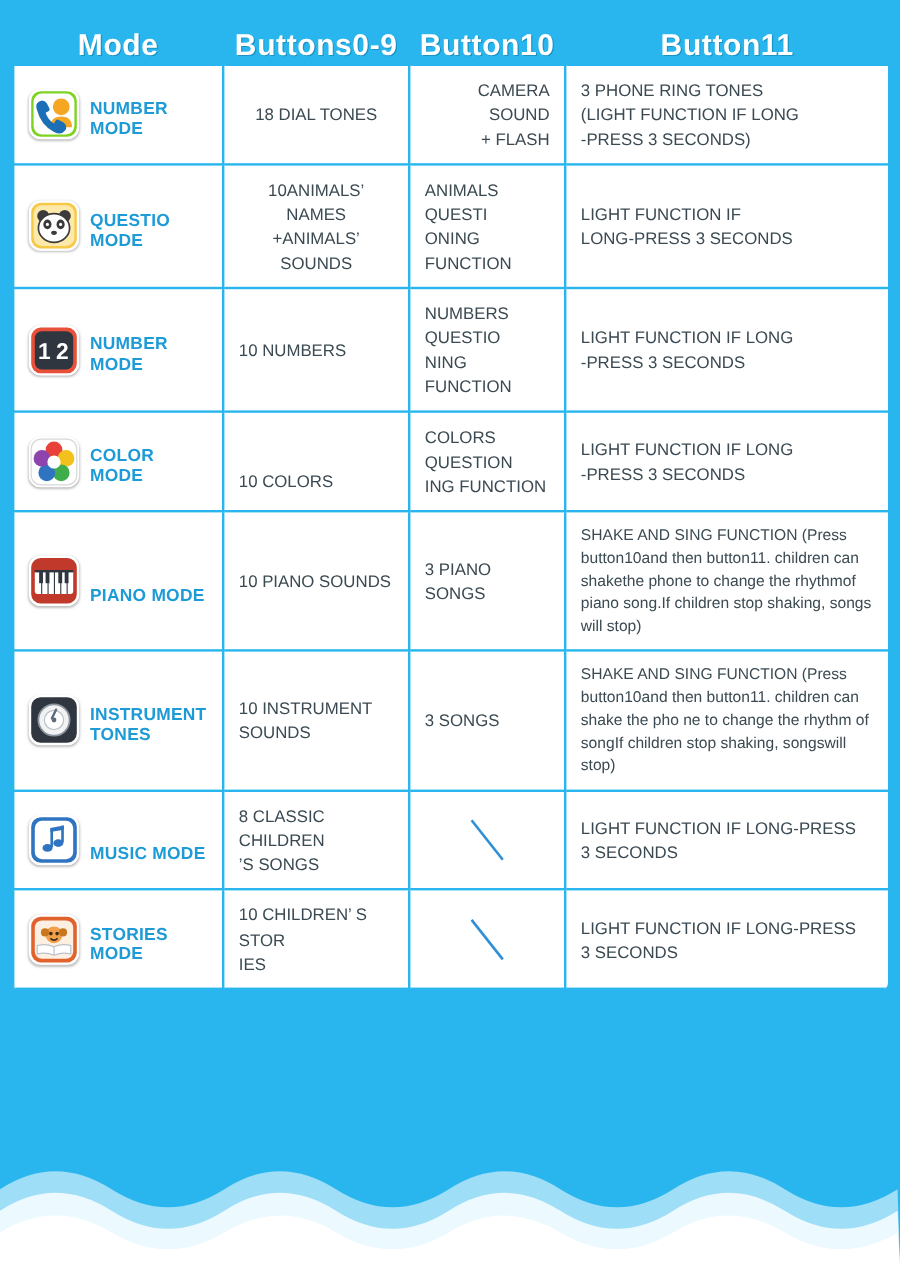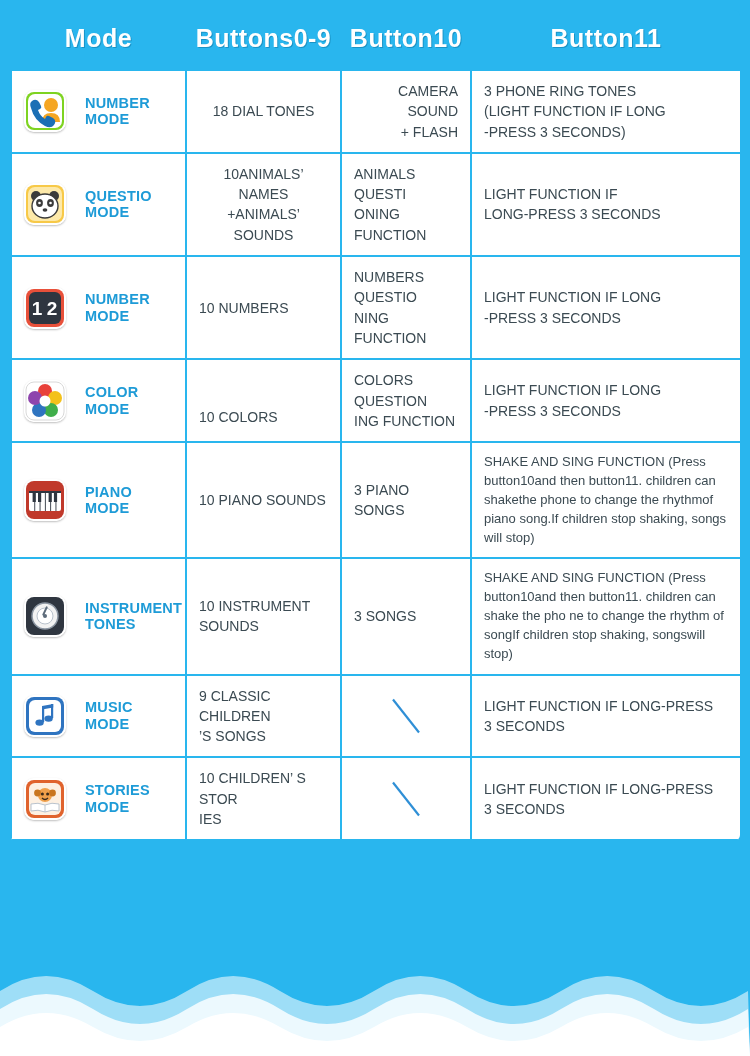--- a/index.html
+++ b/index.html
@@ -30,21 +30,21 @@
   table.modes {
     border-collapse: collapse;
     width: 730px;
     table-layout: fixed;
   }
   table.modes thead th {
     background: #29b6ee;
     color: #ffffff;
     font-size: 25px;
     font-weight: bold;
-    padding: 14px 0 16px 0;
+    padding: 14px 0 0 0;
     letter-spacing: 0.5px;
     text-shadow: 1px 1px 0 #1a93c6;
     border: none;
   }
   col.c-mode   { width: 175px; }
   col.c-b09    { width: 155px; }
   col.c-b10    { width: 130px; }
   col.c-b11    { width: 270px; }
 
   table.modes tbody td {
@@ -54,22 +54,22 @@
     padding: 10px 12px;
     box-sizing: border-box;
   }
   tr.alt td { background: #c9e9f8; }
 
   td.mode-cell {
     padding: 8px 6px 8px 10px;
   }
   .mode-inner {
     display: flex;
-    align-items: center;
-    gap: 19px;
+    align-items: flex-end;
+    gap: 9px;
   }
   .mode-label {
     color: #1e9bd7;
     font-size: 14.5px;
     font-weight: bold;
     letter-spacing: 0.2px;
     line-height: 1.15;
   }
   .cell-text {
     color: #3b4a52;
@@ -330,21 +330,21 @@
                     <path d="M18 11 l11.2-2 v3.4 L18 14.4 z"></path>
                     <ellipse cx="15.6" cy="27.6" rx="4.2" ry="3.2"></ellipse>
                     <ellipse cx="24.6" cy="23.6" rx="4.2" ry="3.2"></ellipse>
                   </g>
                 </svg>
               </span>
               <span class="mode-label">MUSIC MODE</span>
             </div>
           </td>
           <td class="center">
-            <div class="cell-text" style="white-space:pre-line;">9 CLASSIC CHILDREN
+            <div class="cell-text" style="white-space:pre-line;">8 CLASSIC CHILDREN
 ’S SONGS</div>
           </td>
           <td>
             <svg class="blank-slash" width="100%" height="58" viewBox="0 0 120 58">
               <line x1="45" y1="10" x2="75" y2="48" stroke="#2f8fd6" stroke-width="2.5"></line>
             </svg>
             <span></span>
           </td>
           <td>
             <div class="cell-text" style="white-space:pre-line;">LIGHT FUNCTION IF LONG-PRESS

